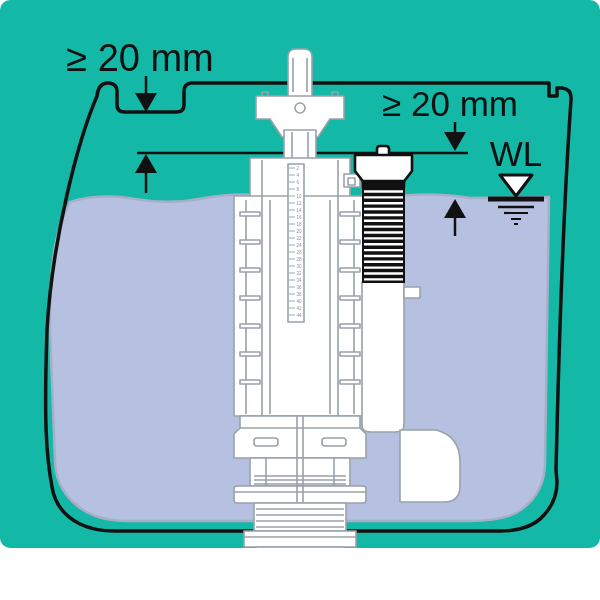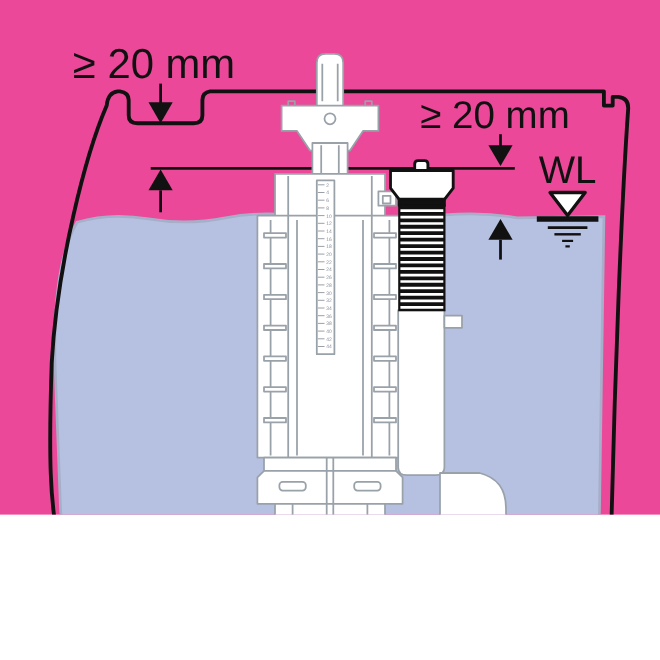--- a/index.html
+++ b/index.html
@@ -1,16 +1,16 @@
 <!DOCTYPE html>
 <html><head>
 <meta charset="utf-8">
 <style>
   html,body{margin:0;padding:0;background:#ffffff;}
-  .stage{width:600px;height:468px;position:relative;overflow:hidden;background:#ec4899;}
+  .stage{width:600px;height:548px;position:relative;overflow:hidden;background:#14b8a6;border-radius:10px;}
   svg{display:block;}
   text{font-family:"Liberation Sans","DejaVu Sans",sans-serif;fill:#111;}
   .dim-label{font-size:38px;}
   .dim-label-sm{font-size:35px;}
   .wl-label{font-size:35px;font-weight:500;}
   .scale-num{font-size:4.5px;fill:#8b939b;}
 </style>
 </head>
 <body>
 

